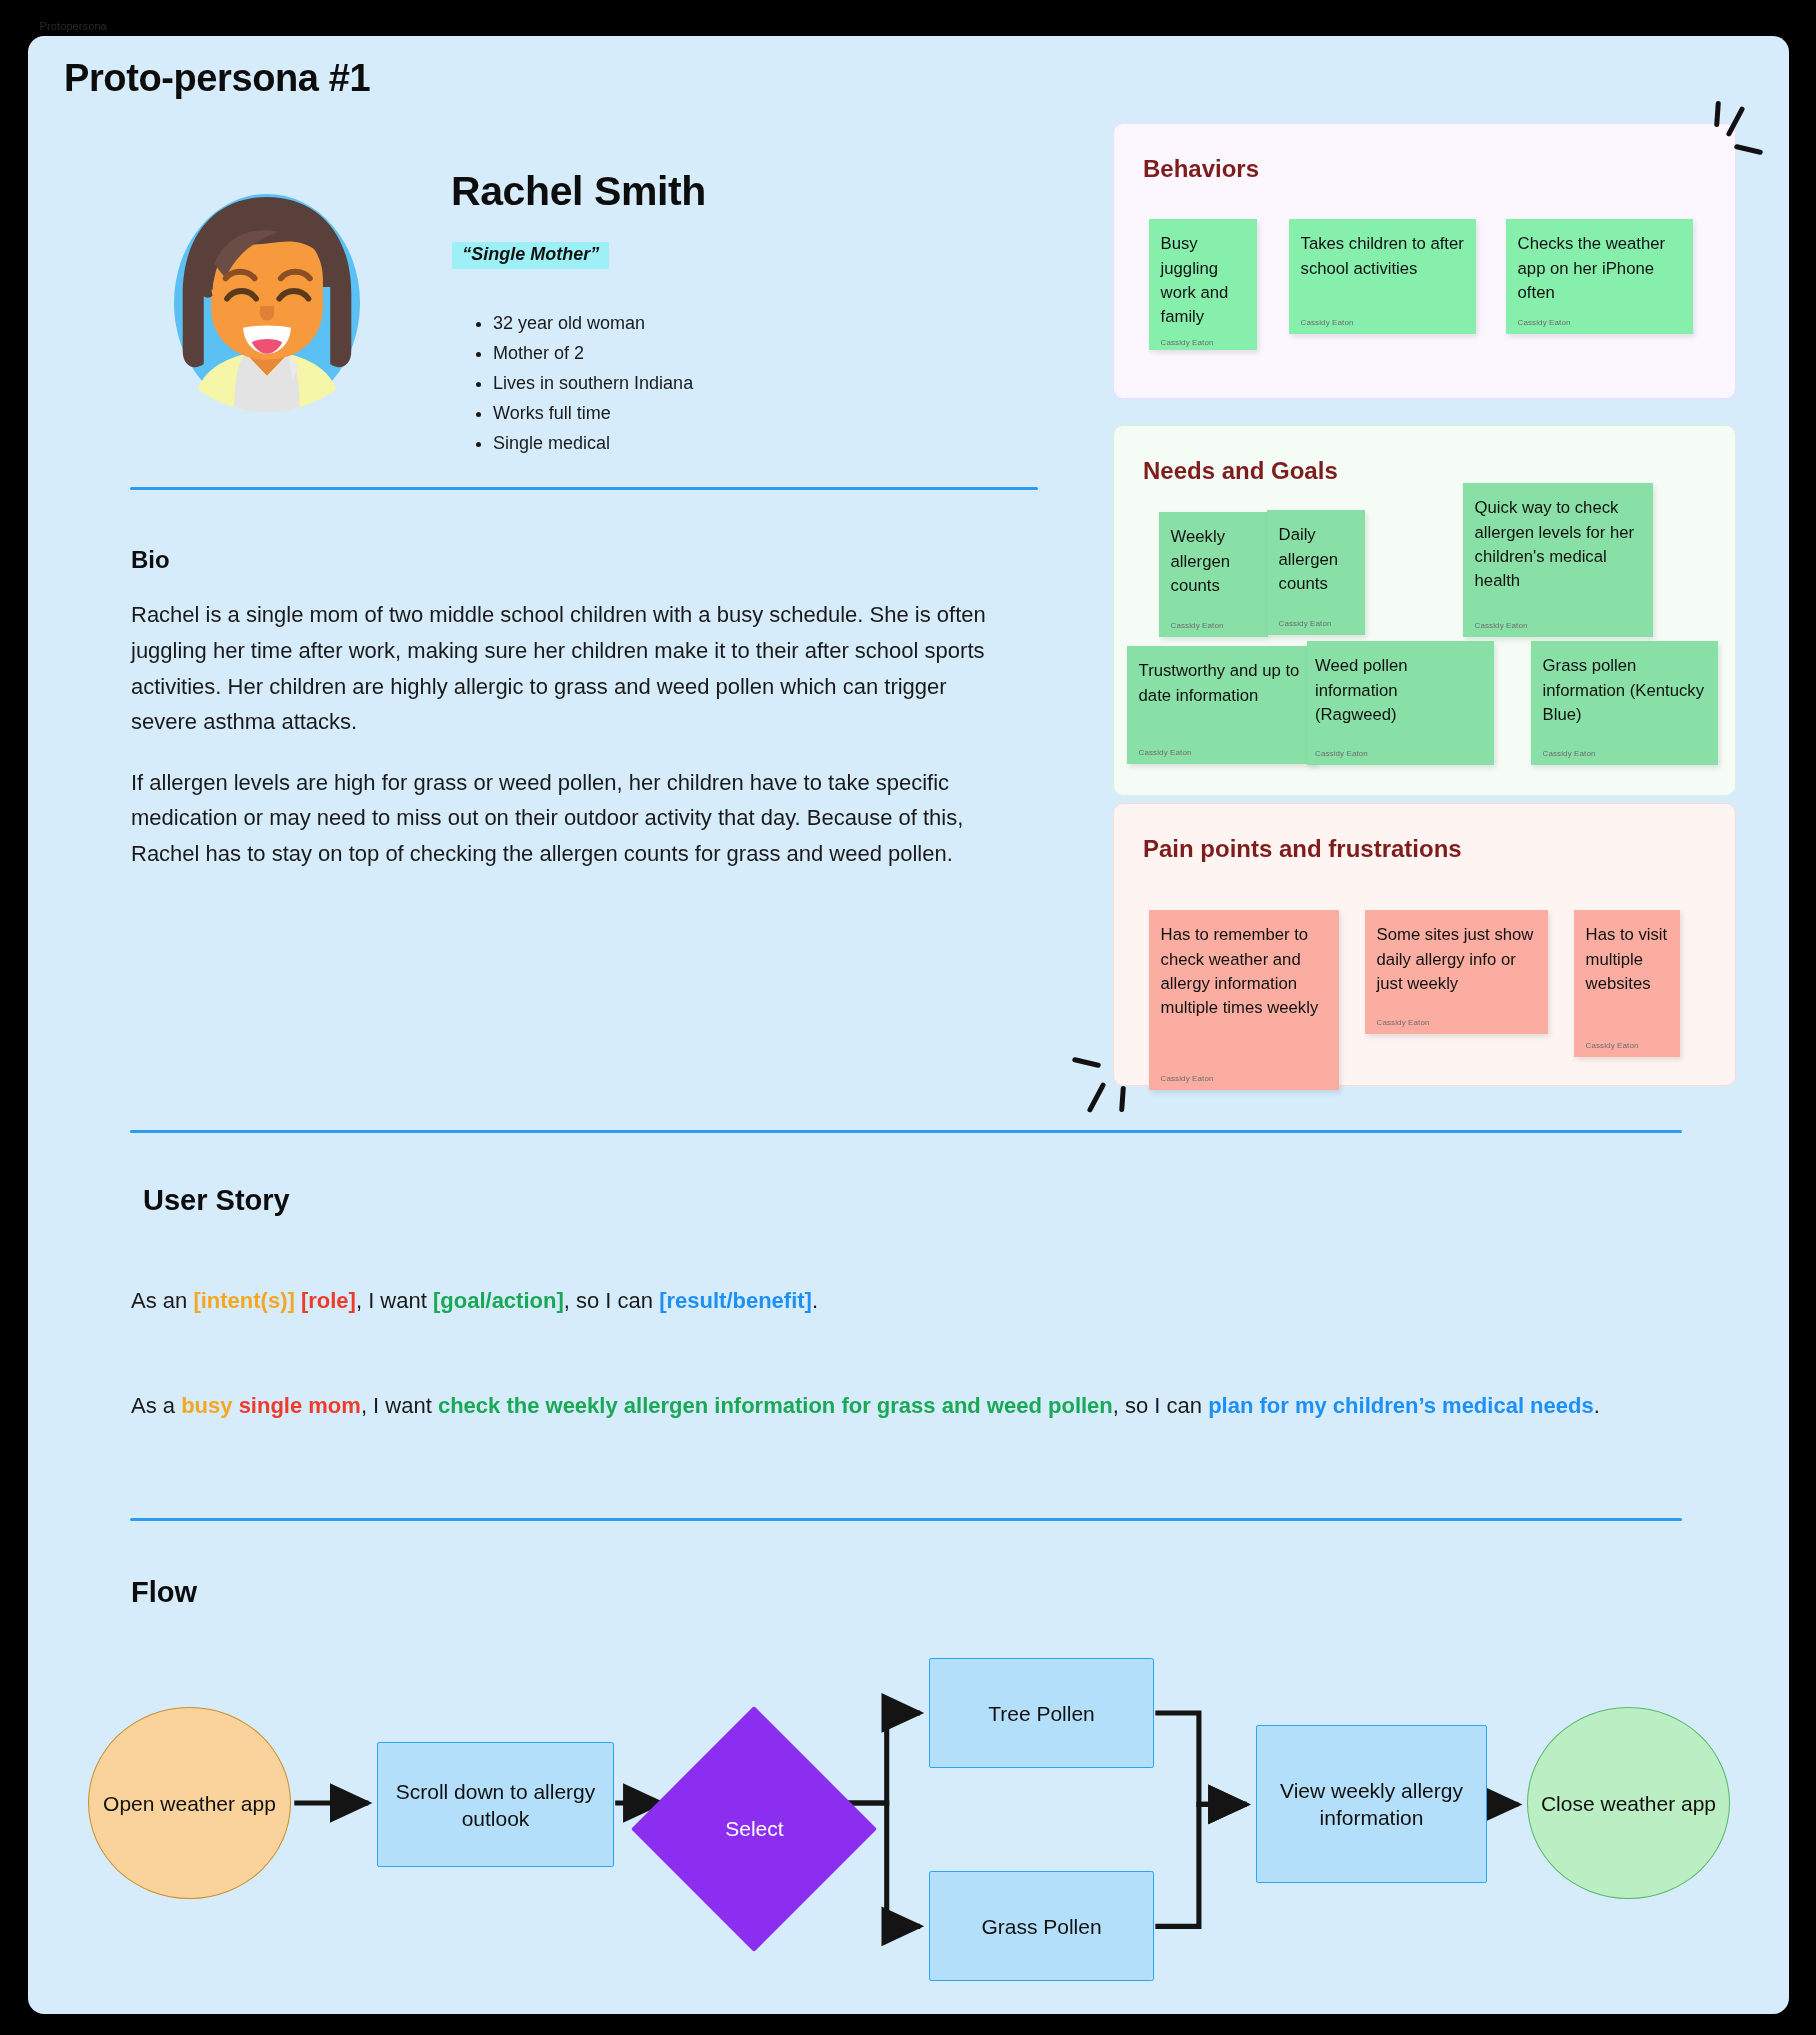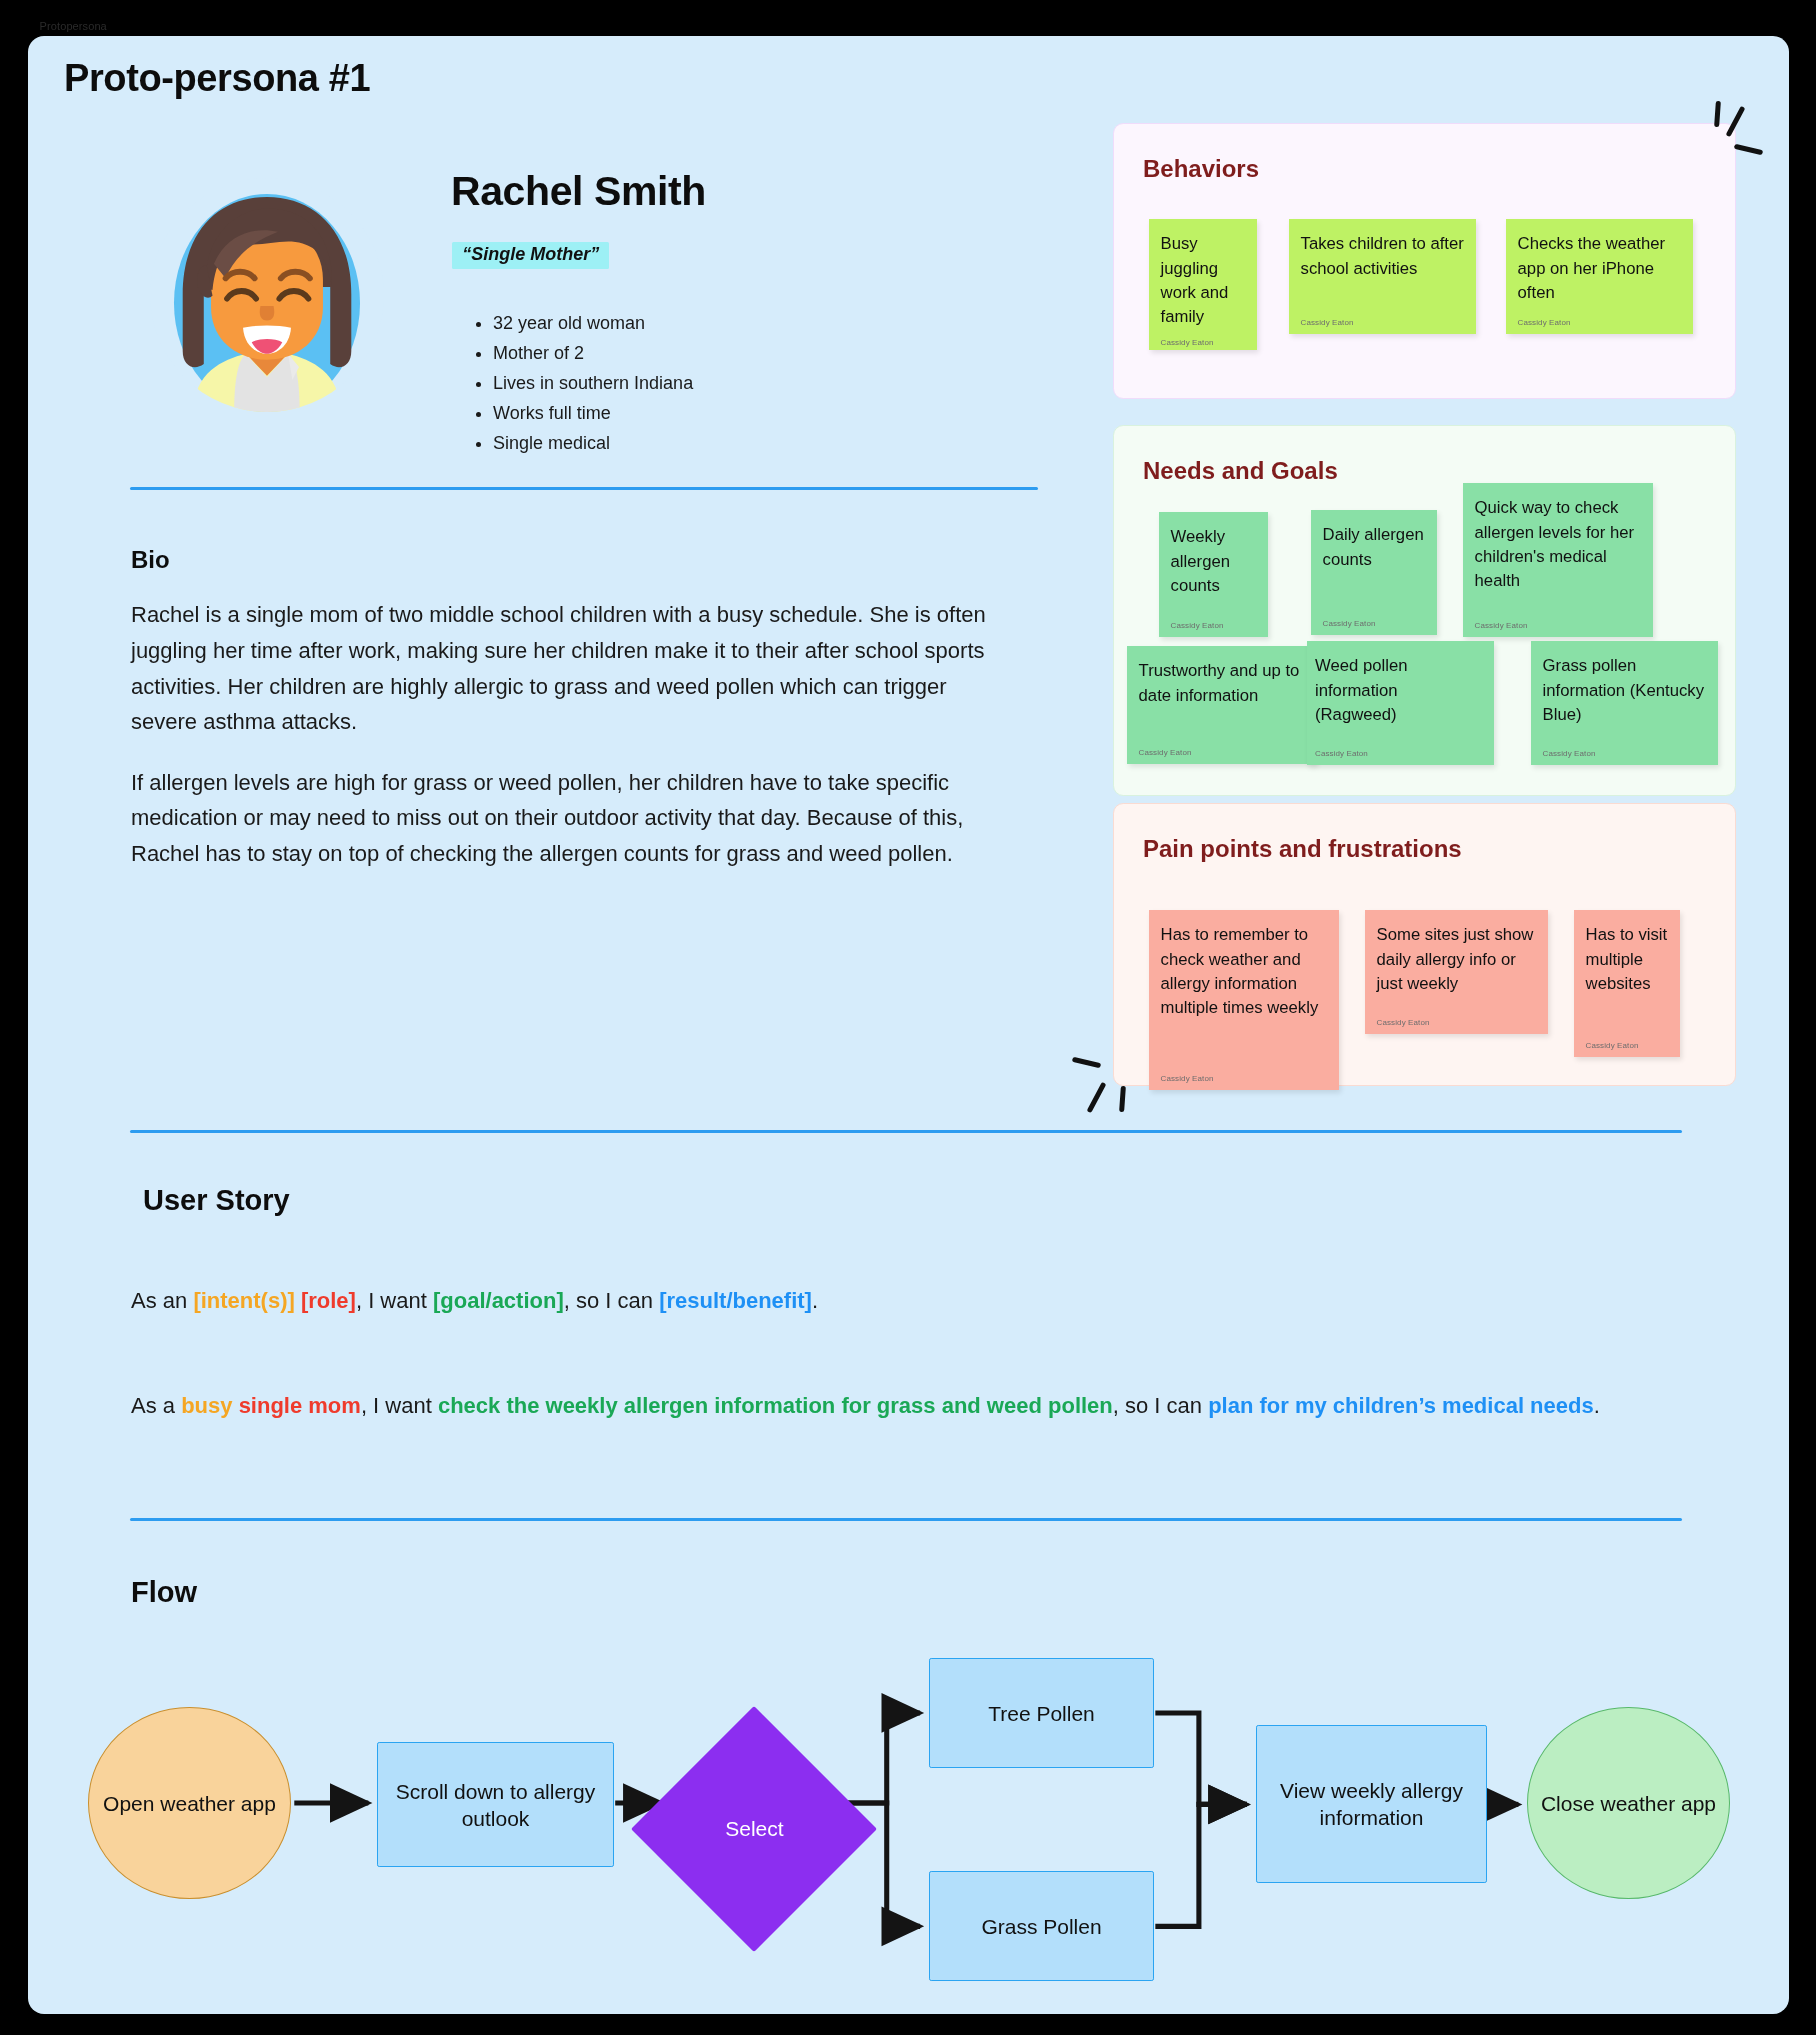--- a/index.html
+++ b/index.html
@@ -128,32 +128,32 @@
     display: flex;
     flex-direction: column;
   }
   .sticky .s-text { flex: 1 1 auto; }
   .sticky .s-author {
     font-size: 8px;
     color: #6d6d6d;
     margin-top: 7.3px;
     letter-spacing: 0.1px;
   }
-  .s-purple { background: #bef264; }
+  .s-purple { background: #86efac; }
   .s-green  { background: #89e0a6; }
   .s-red    { background: #faada0; margin-top: 24px; }
 
   
   .bn1 { left: 1121px; top: 183px; width: 108px; height: 131px; }
   .bn2 { left: 1261px; top: 183px; width: 187px; height: 115px; }
   .bn3 { left: 1478px; top: 183px; width: 187px; height: 115px; }
 
   
   .nn1 { left: 1131px; top: 476px; width: 109px; height: 125px; }
-  .nn2 { left: 1283px; top: 474px; width: 126px; height: 125px; }
+  .nn2 { left: 1239px; top: 474px; width: 98px; height: 125px; }
   .nn3 { left: 1435px; top: 447px; width: 190px; height: 154px; }
   .nn4 { left: 1099px; top: 610px; width: 189px; height: 118px; }
   .nn5 { left: 1279px; top: 605px; width: 187px; height: 124px; padding-left: 8px; }
   .nn6 { left: 1503px; top: 605px; width: 187px; height: 124px; }
 
   
   .pn1 { left: 1121px; top: 850px; width: 190px; height: 180px; }
   .pn2 { left: 1337px; top: 850px; width: 183px; height: 124px; }
   .pn3 { left: 1546px; top: 850px; width: 106px; height: 147px; }
 

